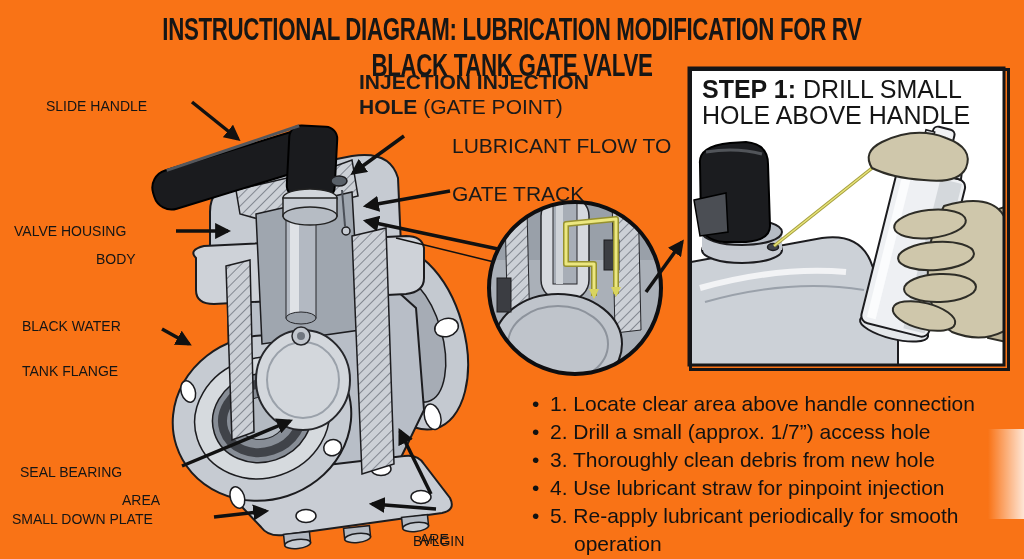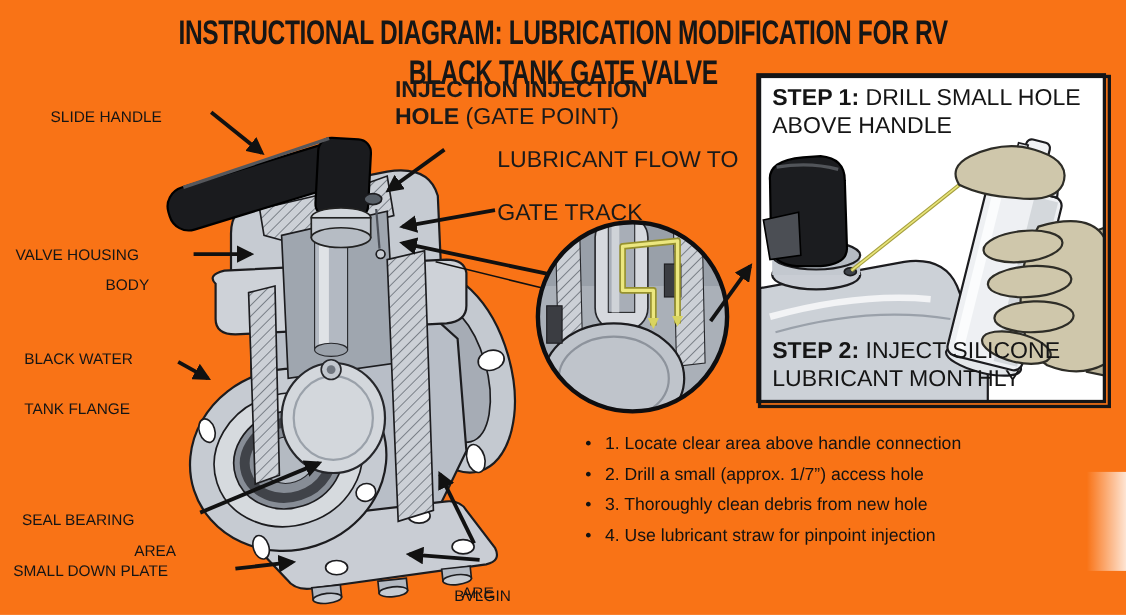--- a/index.html
+++ b/index.html
@@ -12,24 +12,24 @@
   .title-wrap{position:absolute;left:0;top:12px;width:1024px;text-align:center;}
   .title-wrap span{
     display:inline-block;font-size:31px;font-weight:bold;letter-spacing:-0.5px;
     transform:scaleX(0.72);transform-origin:center;color:#161616;
   }
   .small-lbl{font-size:21px;line-height:24px;color:#1a1a1a;}
   .panel-box{
     position:absolute;left:689px;top:68px;width:315px;height:297px;
     border:3px solid #151517;background:transparent;
   }
-  .step-text{position:absolute;font-size:21px;line-height:26px;color:#151515;white-space:normal;}
+  .step-text{position:absolute;font-size:25px;line-height:26px;color:#151515;white-space:normal;}
   .step-text b{font-weight:bold;}
   .bullets{position:absolute;left:520px;top:390px;width:502px;margin:0;padding:0;list-style:none;
-    font-size:16px;line-height:28px;color:#121212;}
+    font-size:21px;line-height:28px;color:#121212;}
   .bullets li{position:relative;padding-left:54px;text-indent:-24px;}
   .bullets li::before{content:"\2022";position:absolute;left:12px;text-indent:0;}
   .fade{position:absolute;right:0;bottom:40px;width:36px;height:90px;
     background:linear-gradient(to right,rgba(255,255,255,0),rgba(255,255,255,0.82));}
   svg{position:absolute;left:0;top:0;}
 </style>
 </head>
 <body>
 
 <div class="stage">
@@ -235,23 +235,23 @@
   <div class="abs small-lbl" style="left:359px;top:95px;"><b>HOLE</b><span> (GATE POINT)</span></div>
 
   <div class="abs small-lbl" style="left:452px;top:134px;">LUBRICANT FLOW TO</div>
   <div class="abs small-lbl" style="left:452px;top:182px;text-align:right;">GATE TRACK</div>
 
   <div class="abs lbl" style="left:413px;top:499px;margin-top:30px;">BVLGIN</div>
   <div class="abs lbl" style="left:420px;top:527px;">ARE</div>
 
   <div class="panel-box"></div>
   <div class="step-text" style="left:702px;top:76px;width:290px;"><b>STEP 1:</b><span> DRILL SMALL HOLE ABOVE HANDLE</span></div>
-  <div class="step-text" style="left:702px;top:306px;width:295px;"><b>STEP 2:</b><span> INJECT SILICONE LUBRICANT MONTHLY</span></div>
 
   <ul class="bullets">
     <li>1. Locate clear area above handle connection</li>
     <li>2. Drill a small (approx. 1/7”) access hole</li>
     <li>3. Thoroughly clean debris from new hole</li>
     <li>4. Use lubricant straw for pinpoint injection</li>
+    <li>5. Re-apply lubricant periodically for smooth operation</li>
   </ul>
 
   <div class="fade"></div>
 </div>
 
 </body></html>

